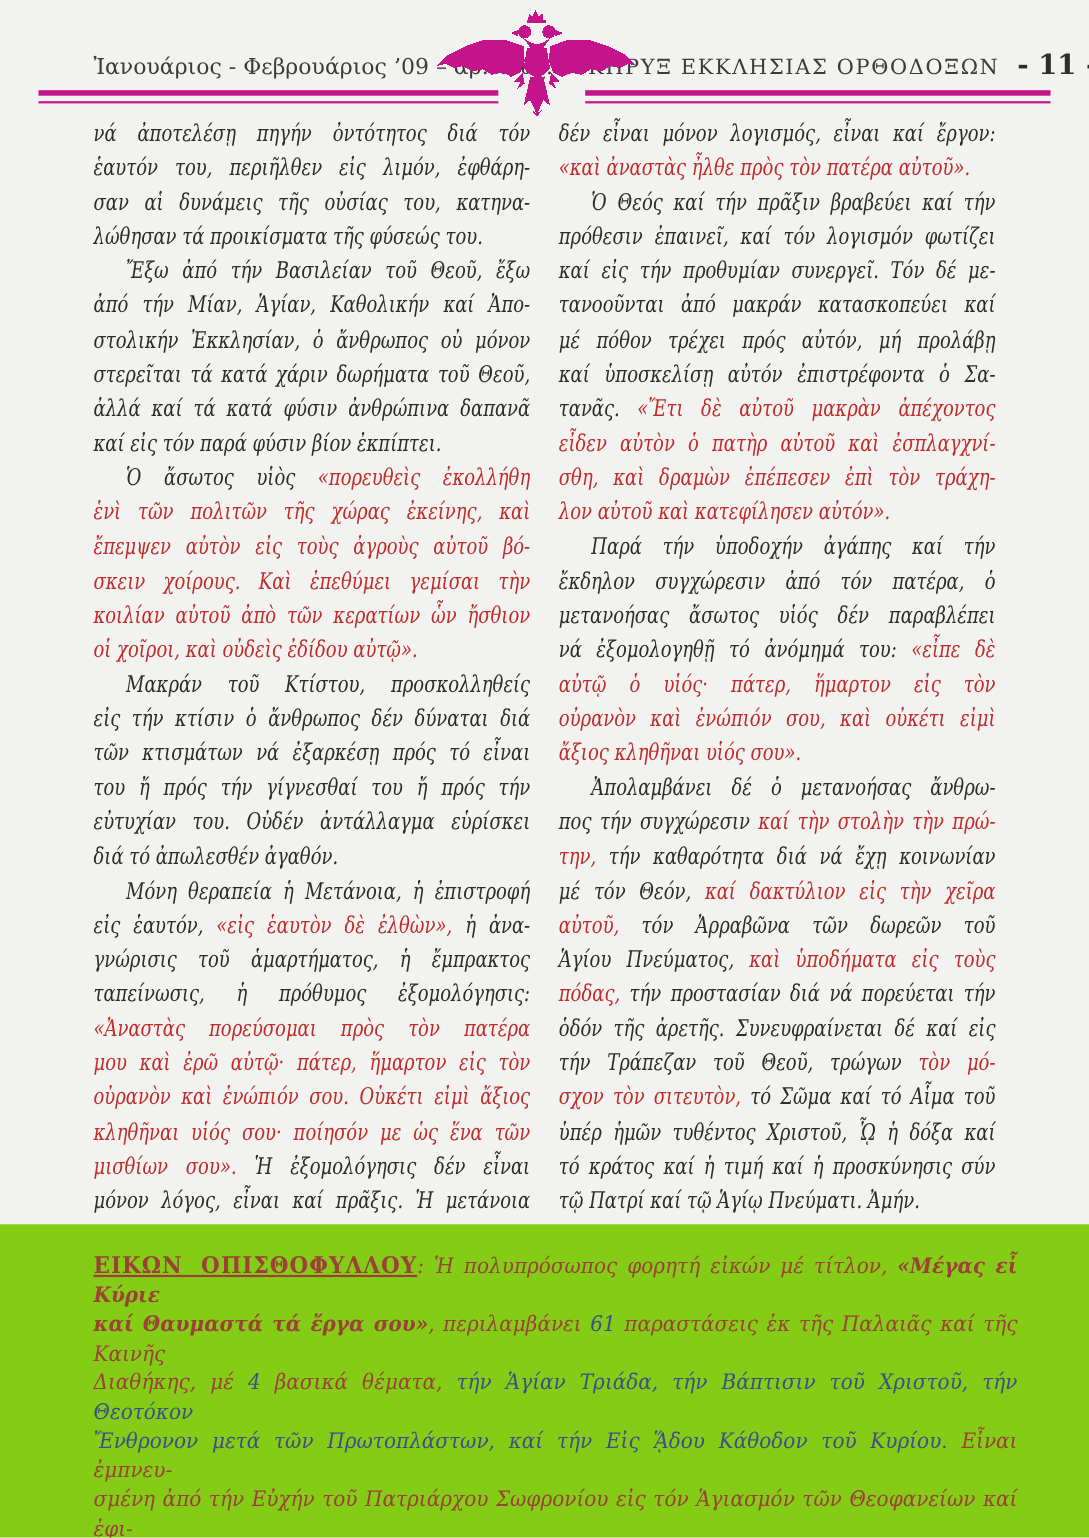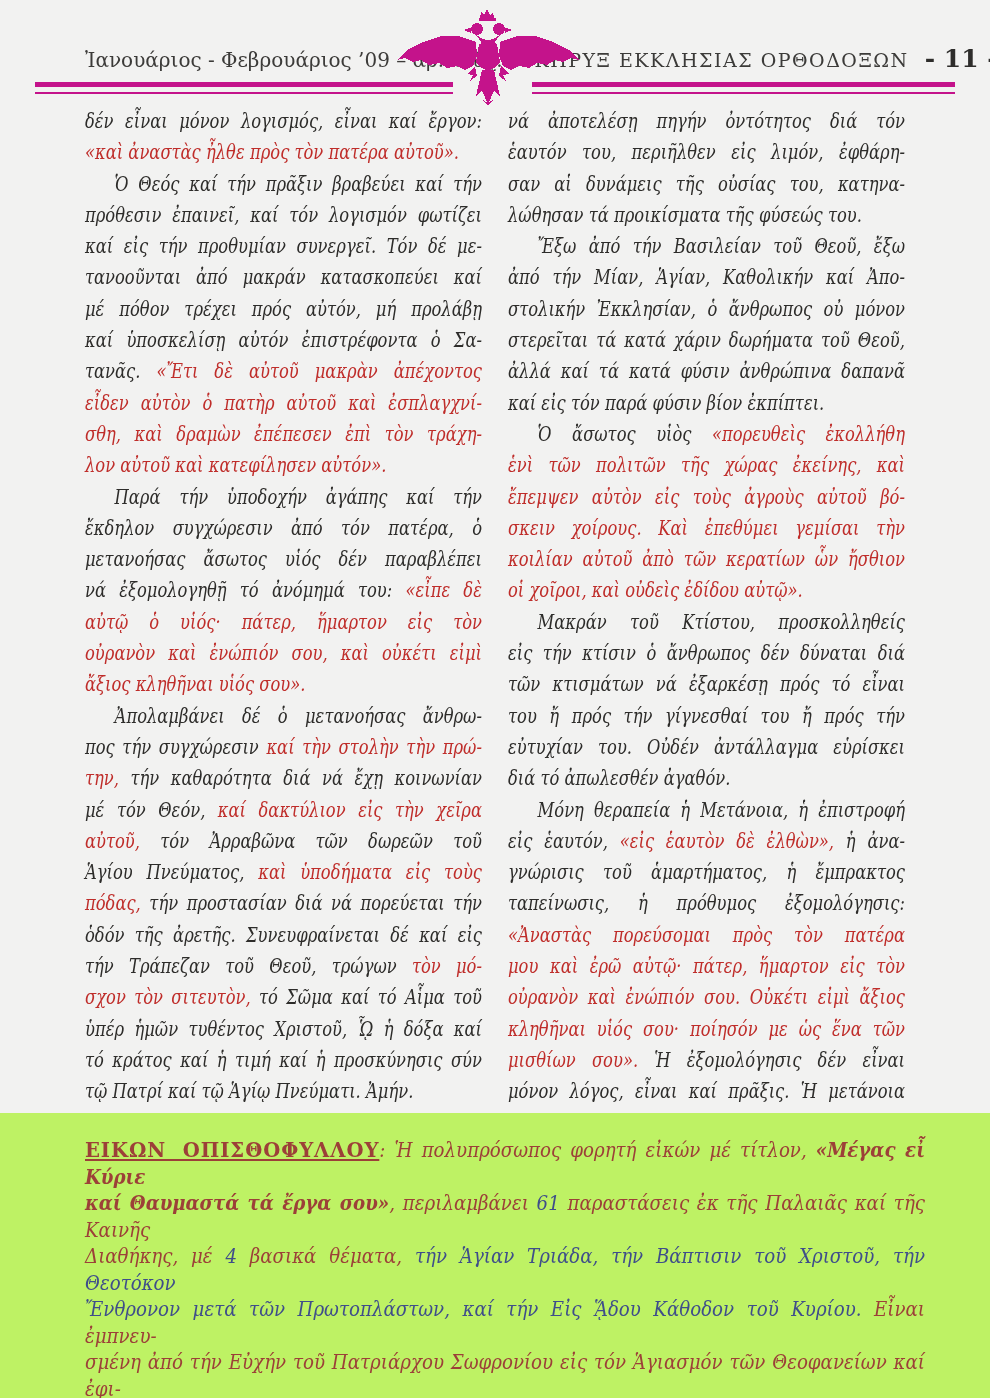--- a/index.html
+++ b/index.html
@@ -35,21 +35,21 @@
     font-style:italic; font-size:21px; line-height:31.3px;
   }
   .tline{ text-align:justify; text-align-last:justify; white-space:normal;}
   .tline.pend{ text-align-last:left;}
   .tline.ind{ text-indent:38px;}
   .c-k{ color:#2d2c2a;}
   .c-r{ color:#bf2d2a;}
   
   .footer{
     position:absolute; left:0; top:1113px; width:990px; height:285px;
-    background:#bef264;
+    background:#84cc16;
   }
   .foot-text{ position:absolute; left:85px; top:24px; width:840px;}
   .footinner{
     width:900px; transform:scaleX(0.9333); transform-origin:0 0;
     font-style:italic; font-size:19.5px; line-height:26.5px; font-weight:500;
   }
   .c-m{ color:#9c4038;}
   .c-b{ color:#9c4038; font-weight:bold;}
   .c-n{ color:#3f4e8a;}
   .c-h{
@@ -100,20 +100,56 @@
       <path d="M82 62 l-8 8 6 1 -3 6 7 -5 z"></path>
       <path d="M108 62 l8 8 -6 1 3 6 -7 -5 z"></path>
 
       <path d="M89 66 L83 92 L89 87 L95 100 L101 87 L107 92 L101 66 Z"></path>
       <path d="M90 96 l5 6 5 -6 -5 3 z"></path>
     </g>
   </svg>
 
   <div class="cols">
     <div class="col">
+      <div class="colinner" id="col-left">
+          <div class="tline"><span class="c-k">νά ἀποτελέσῃ πηγήν ὀντότητος διά τόν</span></div>
+          <div class="tline"><span class="c-k">ἑαυτόν του, περιῆλθεν εἰς λιμόν, ἐφθάρη-</span></div>
+          <div class="tline"><span class="c-k">σαν αἱ δυνάμεις τῆς οὐσίας του, κατηνα-</span></div>
+          <div class="tline pend"><span class="c-k">λώθησαν τά προικίσματα τῆς φύσεώς του.</span></div>
+          <div class="tline ind"><span class="c-k">Ἔξω ἀπό τήν Βασιλείαν τοῦ Θεοῦ, ἔξω</span></div>
+          <div class="tline"><span class="c-k">ἀπό τήν Μίαν, Ἁγίαν, Καθολικήν καί Ἀπο-</span></div>
+          <div class="tline"><span class="c-k">στολικήν Ἐκκλησίαν, ὁ ἄνθρωπος οὐ μόνον</span></div>
+          <div class="tline"><span class="c-k">στερεῖται τά κατά χάριν δωρήματα τοῦ Θεοῦ,</span></div>
+          <div class="tline"><span class="c-k">ἀλλά καί τά κατά φύσιν ἀνθρώπινα δαπανᾶ</span></div>
+          <div class="tline pend"><span class="c-k">καί εἰς τόν παρά φύσιν βίον ἐκπίπτει.</span></div>
+          <div class="tline ind"><span class="c-k">Ὁ ἄσωτος υἱὸς </span><span class="c-r">«πορευθεὶς ἐκολλήθη</span></div>
+          <div class="tline"><span class="c-r">ἑνὶ τῶν πολιτῶν τῆς χώρας ἐκείνης, καὶ</span></div>
+          <div class="tline"><span class="c-r">ἔπεμψεν αὐτὸν εἰς τοὺς ἀγροὺς αὐτοῦ βό-</span></div>
+          <div class="tline"><span class="c-r">σκειν χοίρους. Καὶ ἐπεθύμει γεμίσαι τὴν</span></div>
+          <div class="tline"><span class="c-r">κοιλίαν αὐτοῦ ἀπὸ τῶν κερατίων ὧν ἤσθιον</span></div>
+          <div class="tline pend"><span class="c-r">οἱ χοῖροι, καὶ οὐδεὶς ἐδίδου αὐτῷ».</span></div>
+          <div class="tline ind"><span class="c-k">Μακράν τοῦ Κτίστου, προσκολληθείς</span></div>
+          <div class="tline"><span class="c-k">εἰς τήν κτίσιν ὁ ἄνθρωπος δέν δύναται διά</span></div>
+          <div class="tline"><span class="c-k">τῶν κτισμάτων νά ἐξαρκέσῃ πρός τό εἶναι</span></div>
+          <div class="tline"><span class="c-k">του ἤ πρός τήν γίγνεσθαί του ἤ πρός τήν</span></div>
+          <div class="tline"><span class="c-k">εὐτυχίαν του. Οὐδέν ἀντάλλαγμα εὑρίσκει</span></div>
+          <div class="tline pend"><span class="c-k">διά τό ἀπωλεσθέν ἀγαθόν.</span></div>
+          <div class="tline ind"><span class="c-k">Μόνη θεραπεία ἡ Μετάνοια, ἡ ἐπιστροφή</span></div>
+          <div class="tline"><span class="c-k">εἰς ἑαυτόν, </span><span class="c-r">«εἰς ἑαυτὸν δὲ ἐλθὼν»,</span><span class="c-k"> ἡ ἀνα-</span></div>
+          <div class="tline"><span class="c-k">γνώρισις τοῦ ἁμαρτήματος, ἡ ἔμπρακτος</span></div>
+          <div class="tline"><span class="c-k">ταπείνωσις, ἡ πρόθυμος ἐξομολόγησις:</span></div>
+          <div class="tline"><span class="c-r">«Ἀναστὰς πορεύσομαι πρὸς τὸν πατέρα</span></div>
+          <div class="tline"><span class="c-r">μου καὶ ἐρῶ αὐτῷ· πάτερ, ἥμαρτον εἰς τὸν</span></div>
+          <div class="tline"><span class="c-r">οὐρανὸν καὶ ἐνώπιόν σου. Οὐκέτι εἰμὶ ἄξιος</span></div>
+          <div class="tline"><span class="c-r">κληθῆναι υἱός σου· ποίησόν με ὡς ἕνα τῶν</span></div>
+          <div class="tline"><span class="c-r">μισθίων σου».</span><span class="c-k"> Ἡ ἐξομολόγησις δέν εἶναι</span></div>
+          <div class="tline"><span class="c-k">μόνον λόγος, εἶναι καί πρᾶξις. Ἡ μετάνοια</span></div>
+        </div>
+    </div>
+    <div class="col">
       <div class="colinner" id="col-right">
           <div class="tline"><span class="c-k">δέν εἶναι μόνον λογισμός, εἶναι καί ἔργον:</span></div>
           <div class="tline pend"><span class="c-r">«καὶ ἀναστὰς ἦλθε πρὸς τὸν πατέρα αὐτοῦ».</span></div>
           <div class="tline ind"><span class="c-k">Ὁ Θεός καί τήν πρᾶξιν βραβεύει καί τήν</span></div>
           <div class="tline"><span class="c-k">πρόθεσιν ἐπαινεῖ, καί τόν λογισμόν φωτίζει</span></div>
           <div class="tline"><span class="c-k">καί εἰς τήν προθυμίαν συνεργεῖ. Τόν δέ με-</span></div>
           <div class="tline"><span class="c-k">τανοοῦνται ἀπό μακράν κατασκοπεύει καί</span></div>
           <div class="tline"><span class="c-k">μέ πόθον τρέχει πρός αὐτόν, μή προλάβῃ</span></div>
           <div class="tline"><span class="c-k">καί ὑποσκελίσῃ αὐτόν ἐπιστρέφοντα ὁ Σα-</span></div>
           <div class="tline"><span class="c-k">τανᾶς. </span><span class="c-r">«Ἔτι δὲ αὐτοῦ μακρὰν ἀπέχοντος</span></div>
@@ -135,56 +171,20 @@
           <div class="tline"><span class="c-k">Ἁγίου Πνεύματος, </span><span class="c-r">καὶ ὑποδήματα εἰς τοὺς</span></div>
           <div class="tline"><span class="c-r">πόδας,</span><span class="c-k"> τήν προστασίαν διά νά πορεύεται τήν</span></div>
           <div class="tline"><span class="c-k">ὁδόν τῆς ἀρετῆς. Συνευφραίνεται δέ καί εἰς</span></div>
           <div class="tline"><span class="c-k">τήν Τράπεζαν τοῦ Θεοῦ, τρώγων </span><span class="c-r">τὸν μό-</span></div>
           <div class="tline"><span class="c-r">σχον τὸν σιτευτὸν,</span><span class="c-k"> τό Σῶμα καί τό Αἷμα τοῦ</span></div>
           <div class="tline"><span class="c-k">ὑπέρ ἡμῶν τυθέντος Χριστοῦ, ᾯ ἡ δόξα καί</span></div>
           <div class="tline"><span class="c-k">τό κράτος καί ἡ τιμή καί ἡ προσκύνησις σύν</span></div>
           <div class="tline pend"><span class="c-k">τῷ Πατρί καί τῷ Ἁγίῳ Πνεύματι. Ἀμήν.</span></div>
         </div>
     </div>
-    <div class="col">
-      <div class="colinner" id="col-left">
-          <div class="tline"><span class="c-k">νά ἀποτελέσῃ πηγήν ὀντότητος διά τόν</span></div>
-          <div class="tline"><span class="c-k">ἑαυτόν του, περιῆλθεν εἰς λιμόν, ἐφθάρη-</span></div>
-          <div class="tline"><span class="c-k">σαν αἱ δυνάμεις τῆς οὐσίας του, κατηνα-</span></div>
-          <div class="tline pend"><span class="c-k">λώθησαν τά προικίσματα τῆς φύσεώς του.</span></div>
-          <div class="tline ind"><span class="c-k">Ἔξω ἀπό τήν Βασιλείαν τοῦ Θεοῦ, ἔξω</span></div>
-          <div class="tline"><span class="c-k">ἀπό τήν Μίαν, Ἁγίαν, Καθολικήν καί Ἀπο-</span></div>
-          <div class="tline"><span class="c-k">στολικήν Ἐκκλησίαν, ὁ ἄνθρωπος οὐ μόνον</span></div>
-          <div class="tline"><span class="c-k">στερεῖται τά κατά χάριν δωρήματα τοῦ Θεοῦ,</span></div>
-          <div class="tline"><span class="c-k">ἀλλά καί τά κατά φύσιν ἀνθρώπινα δαπανᾶ</span></div>
-          <div class="tline pend"><span class="c-k">καί εἰς τόν παρά φύσιν βίον ἐκπίπτει.</span></div>
-          <div class="tline ind"><span class="c-k">Ὁ ἄσωτος υἱὸς </span><span class="c-r">«πορευθεὶς ἐκολλήθη</span></div>
-          <div class="tline"><span class="c-r">ἑνὶ τῶν πολιτῶν τῆς χώρας ἐκείνης, καὶ</span></div>
-          <div class="tline"><span class="c-r">ἔπεμψεν αὐτὸν εἰς τοὺς ἀγροὺς αὐτοῦ βό-</span></div>
-          <div class="tline"><span class="c-r">σκειν χοίρους. Καὶ ἐπεθύμει γεμίσαι τὴν</span></div>
-          <div class="tline"><span class="c-r">κοιλίαν αὐτοῦ ἀπὸ τῶν κερατίων ὧν ἤσθιον</span></div>
-          <div class="tline pend"><span class="c-r">οἱ χοῖροι, καὶ οὐδεὶς ἐδίδου αὐτῷ».</span></div>
-          <div class="tline ind"><span class="c-k">Μακράν τοῦ Κτίστου, προσκολληθείς</span></div>
-          <div class="tline"><span class="c-k">εἰς τήν κτίσιν ὁ ἄνθρωπος δέν δύναται διά</span></div>
-          <div class="tline"><span class="c-k">τῶν κτισμάτων νά ἐξαρκέσῃ πρός τό εἶναι</span></div>
-          <div class="tline"><span class="c-k">του ἤ πρός τήν γίγνεσθαί του ἤ πρός τήν</span></div>
-          <div class="tline"><span class="c-k">εὐτυχίαν του. Οὐδέν ἀντάλλαγμα εὑρίσκει</span></div>
-          <div class="tline pend"><span class="c-k">διά τό ἀπωλεσθέν ἀγαθόν.</span></div>
-          <div class="tline ind"><span class="c-k">Μόνη θεραπεία ἡ Μετάνοια, ἡ ἐπιστροφή</span></div>
-          <div class="tline"><span class="c-k">εἰς ἑαυτόν, </span><span class="c-r">«εἰς ἑαυτὸν δὲ ἐλθὼν»,</span><span class="c-k"> ἡ ἀνα-</span></div>
-          <div class="tline"><span class="c-k">γνώρισις τοῦ ἁμαρτήματος, ἡ ἔμπρακτος</span></div>
-          <div class="tline"><span class="c-k">ταπείνωσις, ἡ πρόθυμος ἐξομολόγησις:</span></div>
-          <div class="tline"><span class="c-r">«Ἀναστὰς πορεύσομαι πρὸς τὸν πατέρα</span></div>
-          <div class="tline"><span class="c-r">μου καὶ ἐρῶ αὐτῷ· πάτερ, ἥμαρτον εἰς τὸν</span></div>
-          <div class="tline"><span class="c-r">οὐρανὸν καὶ ἐνώπιόν σου. Οὐκέτι εἰμὶ ἄξιος</span></div>
-          <div class="tline"><span class="c-r">κληθῆναι υἱός σου· ποίησόν με ὡς ἕνα τῶν</span></div>
-          <div class="tline"><span class="c-r">μισθίων σου».</span><span class="c-k"> Ἡ ἐξομολόγησις δέν εἶναι</span></div>
-          <div class="tline"><span class="c-k">μόνον λόγος, εἶναι καί πρᾶξις. Ἡ μετάνοια</span></div>
-        </div>
-    </div>
   </div>
 
   <div class="footer">
     <div class="foot-text">
       <div class="footinner" id="foot-lines">
           <div class="tline"><span class="c-h">ΕΙΚΩΝ ΟΠΙΣΘΟΦΥΛΛΟΥ</span><span class="c-m">: Ἡ πολυπρόσωπος φορητή εἰκών μέ τίτλον, </span><span class="c-b">«Μέγας εἶ Κύριε</span></div>
           <div class="tline"><span class="c-b">καί Θαυμαστά τά ἔργα σου»</span><span class="c-m">, περιλαμβάνει </span><span class="c-n">61</span><span class="c-m"> παραστάσεις ἐκ τῆς Παλαιᾶς καί τῆς Καινῆς</span></div>
           <div class="tline"><span class="c-m">Διαθήκης, μέ </span><span class="c-n">4</span><span class="c-m"> βασικά θέματα, </span><span class="c-n">τήν Ἁγίαν Τριάδα, τήν Βάπτισιν τοῦ Χριστοῦ, τήν Θεοτόκον</span></div>
           <div class="tline"><span class="c-n">Ἔνθρονον μετά τῶν Πρωτοπλάστων, καί τήν Εἰς ᾍδου Κάθοδον τοῦ Κυρίου.</span><span class="c-m"> Εἶναι ἐμπνευ-</span></div>
           <div class="tline"><span class="c-m">σμένη ἀπό τήν Εὐχήν τοῦ Πατριάρχου Σωφρονίου εἰς τόν Ἁγιασμόν τῶν Θεοφανείων καί ἐφι-</span></div>

